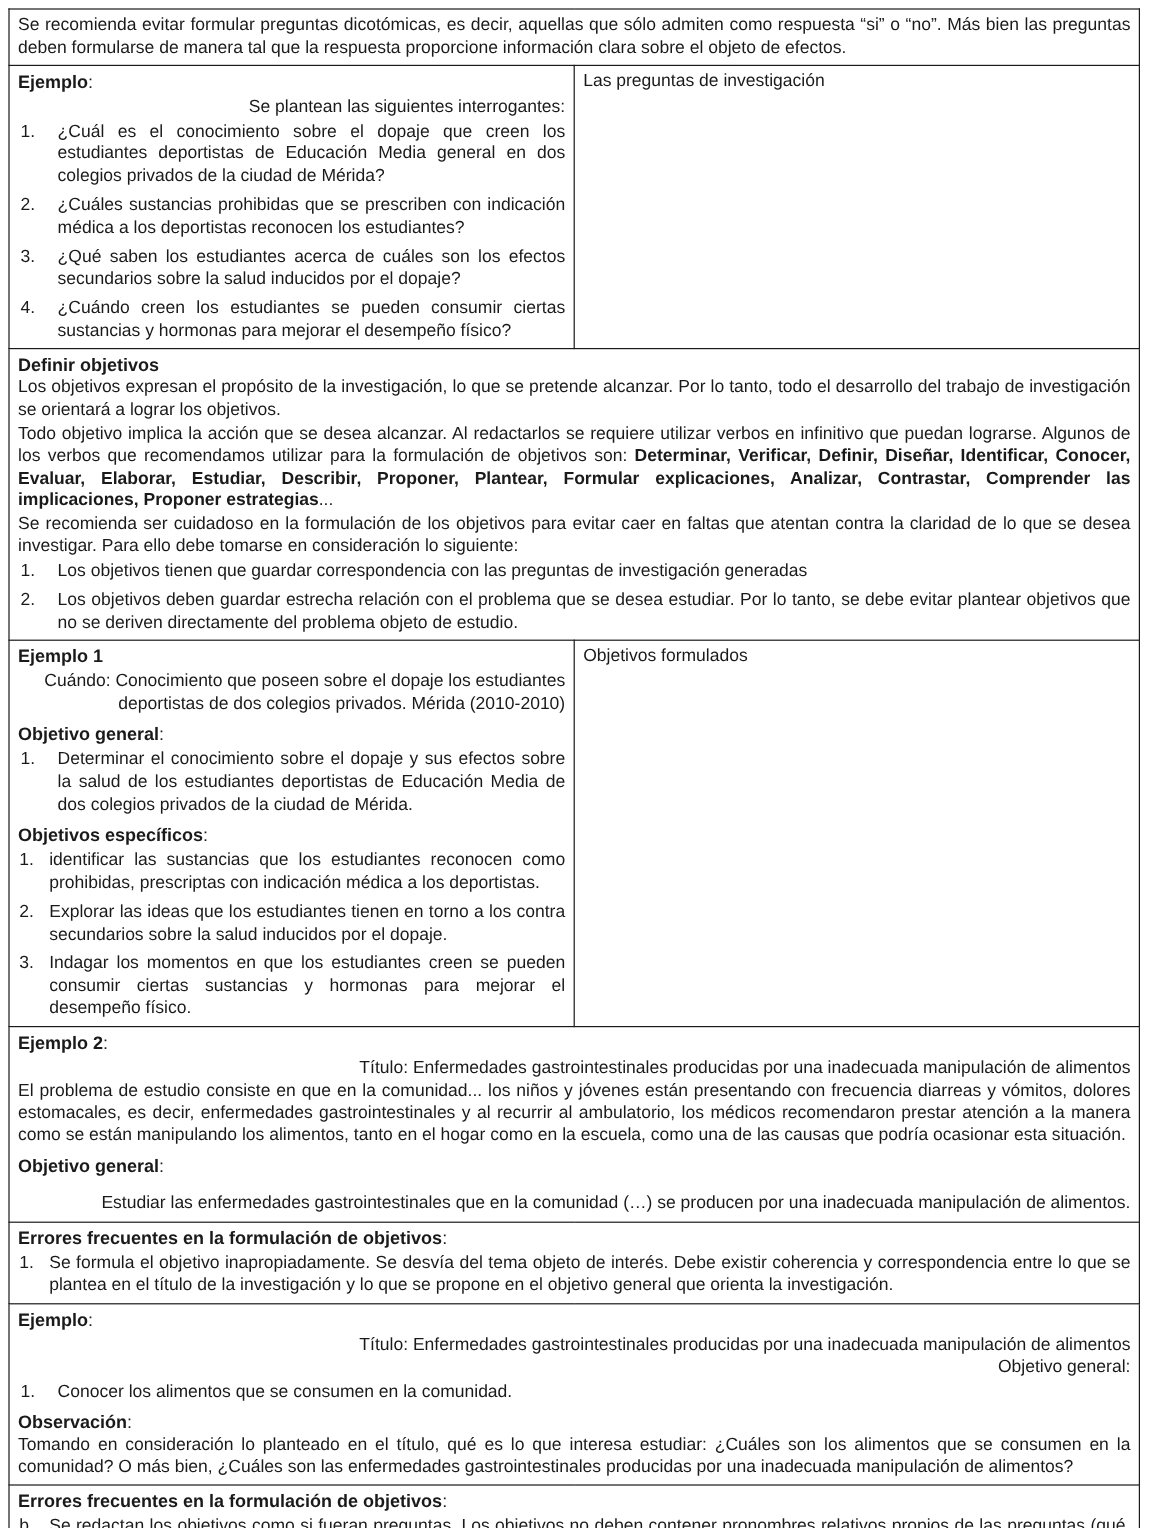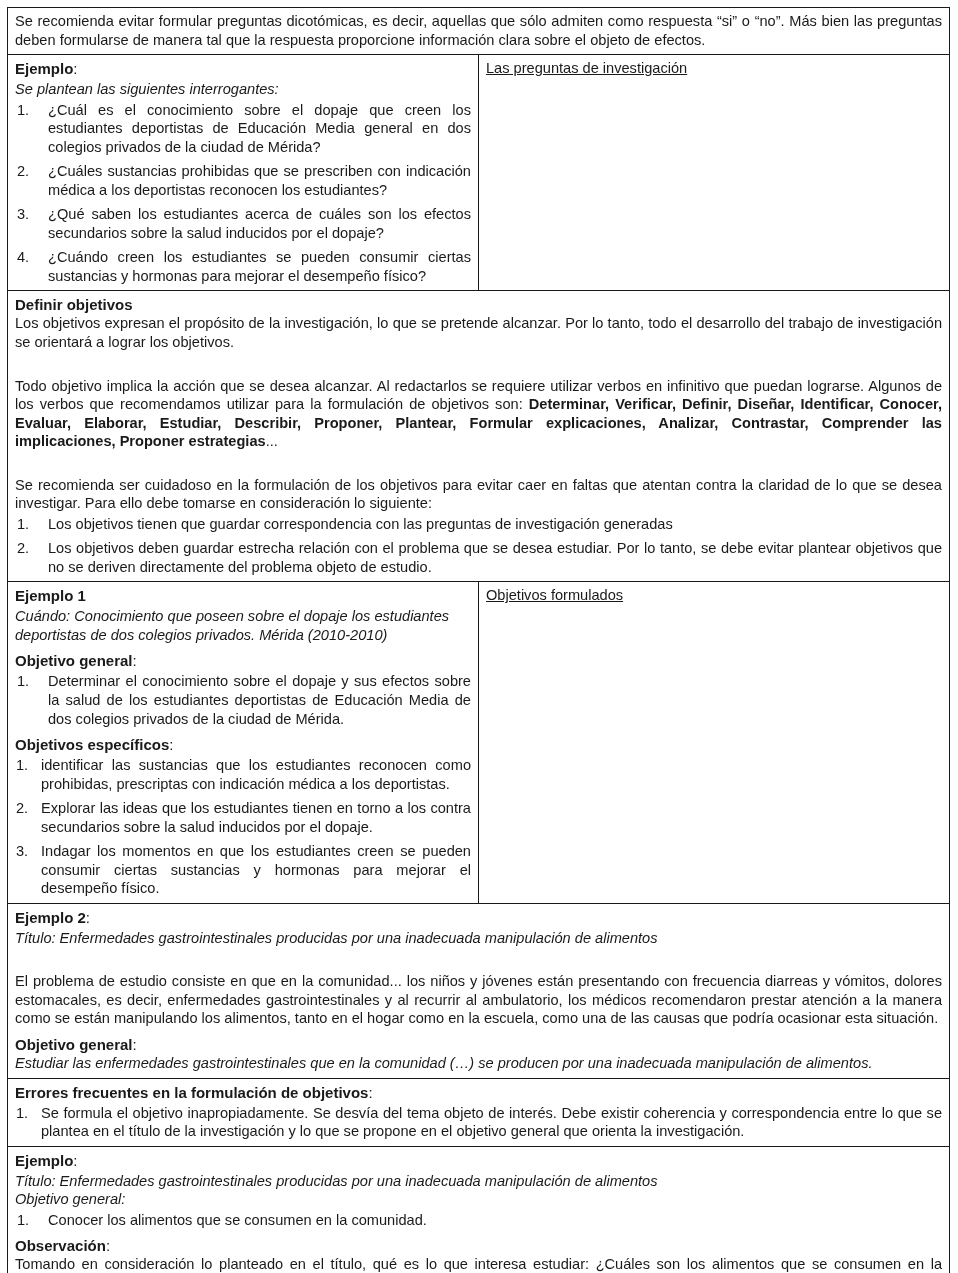--- a/index.html
+++ b/index.html
@@ -21,30 +21,30 @@
     width: 943px;
     border-collapse: collapse;
     table-layout: fixed;
   }
   .doc-table td {
     border: 1.3px solid #1a1a1a;
     vertical-align: top;
     padding: 4px 7px 5px 7px;
   }
   .col-main { width: 688px; }
-  .col-side { width: 255px; text-decoration: underline; }
+  .col-side { width: 255px; }
 
   .txt {
     font-size: 14.6px;
     line-height: 1.27;
     margin: 0;
     text-align: justify;
   }
-  .txt.nojust { text-align: left; font-style: italic; }
-  .txt + .txt { margin-top: 25px; }
+  .txt.nojust { text-align: right; }
+  .txt + .txt { margin-top: 1px; }
   .tight + .tight { margin-top: 0; }
 
   .hd {
     font-size: 15px;
     font-weight: bold;
     line-height: 1.27;
     margin: 0;
   }
   .hd .reg { font-weight: normal; }
 
@@ -144,21 +144,21 @@
         <span class="side-label">Objetivos formulados</span>
       </td>
     </tr>
 
     <tr>
       <td colspan="2">
         <p class="hd"><span>Ejemplo 2</span><span class="reg">:</span></p>
         <p class="txt nojust lead">Título: Enfermedades gastrointestinales producidas por una inadecuada manipulación de alimentos</p>
         <p class="txt">El problema de estudio consiste en que en la comunidad... los niños y jóvenes están presentando con frecuencia diarreas y vómitos, dolores estomacales, es decir, enfermedades gastrointestinales y al recurrir al ambulatorio, los médicos recomendaron prestar atención a la manera como se están manipulando los alimentos, tanto en el hogar como en la escuela, como una de las causas que podría ocasionar esta situación.</p>
         <p class="hd spaced-sub"><span>Objetivo general</span><span class="reg">:</span></p>
-        <p class="txt nojust" style="margin-top:0">Estudiar las enfermedades gastrointestinales que en la comunidad (…) se producen por una inadecuada manipulación de alimentos.</p>
+        <p class="txt nojust" style="margin-top:12px">Estudiar las enfermedades gastrointestinales que en la comunidad (…) se producen por una inadecuada manipulación de alimentos.</p>
       </td>
     </tr>
 
     <tr>
       <td colspan="2">
         <p class="hd"><span>Errores frecuentes en la formulación de objetivos</span><span class="reg">:</span></p>
         <ol class="num narrow tightlist">
           <li><span class="mk">1.</span><span>Se formula el objetivo inapropiadamente. Se desvía del tema objeto de interés. Debe existir coherencia y correspondencia entre lo que se plantea en el título de la investigación y lo que se propone en el objetivo general que orienta la investigación.</span></li>
         </ol>
       </td>

